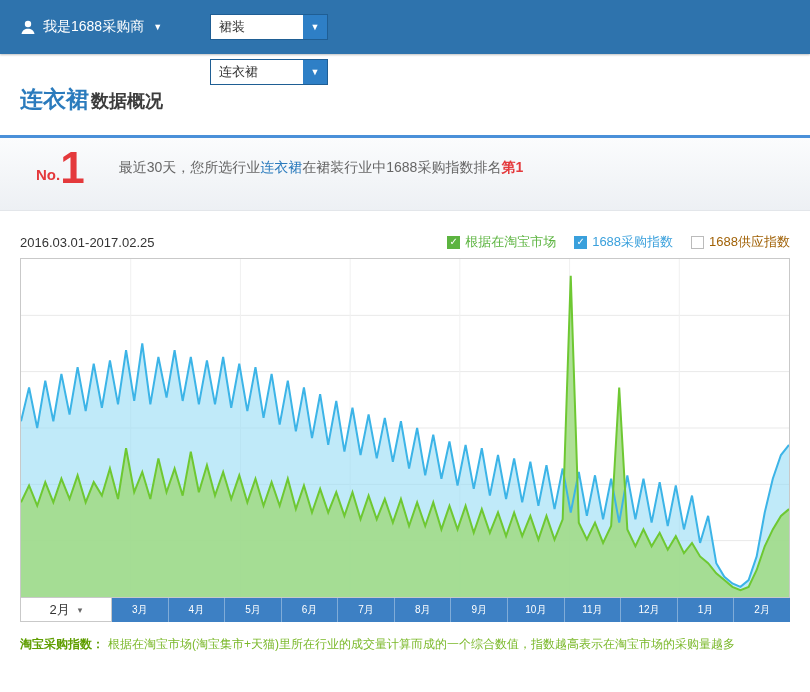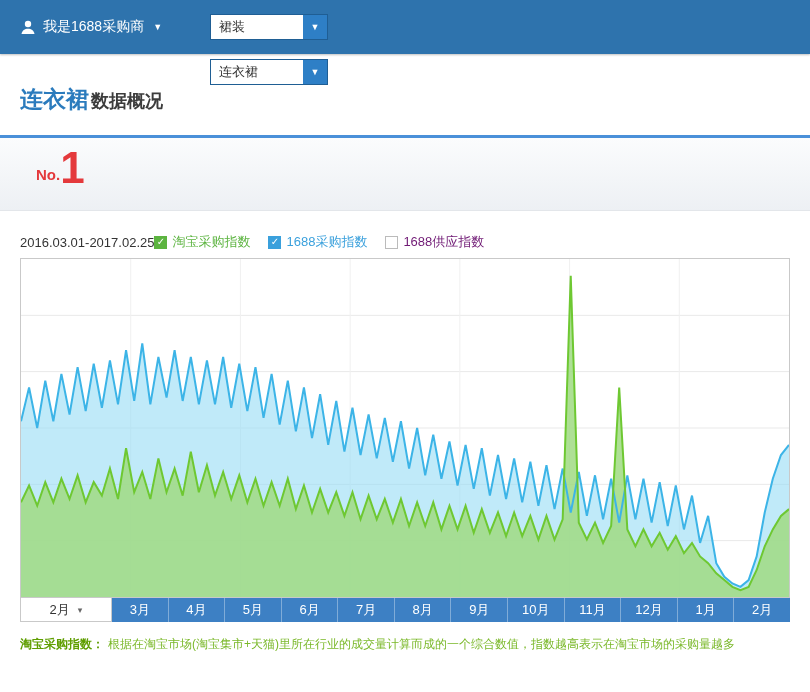--- a/index.html
+++ b/index.html
@@ -52,21 +52,21 @@
   .rank-no { display: flex; align-items: flex-end; color: #e4393c; margin-right: 34px; }
   .rank-no .no { font-size: 15px; font-weight: bold; margin-bottom: 7px; }
   .rank-no .num { font-size: 44px; font-weight: bold; line-height: 1; }
   .rank-text { font-size: 14px; color: #666; }
   .rank-text .kw-blue { color: #2b7bbd; }
   .rank-text .kw-red { color: #e4393c; font-weight: bold; }
 
   .chart-wrap { padding: 0 20px; }
   .chart-header {
     margin-top: 20px; height: 22px;
-    display: flex; align-items: center; justify-content: flex-start;
+    display: flex; align-items: center; justify-content: space-between;
   }
   .date-range { font-size: 13px; color: #333; }
   .legend { display: flex; align-items: center; gap: 18px; }
   .legend-item { display: flex; align-items: center; gap: 5px; font-size: 13px; cursor: pointer; }
   .legend-box {
     width: 13px; height: 13px; border: 1px solid #bbb; background: #fff;
     display: flex; align-items: center; justify-content: center;
     font-size: 10px; color: #fff; line-height: 1;
   }
 
@@ -80,21 +80,21 @@
   }
 
   .month-bar { display: flex; height: 24px; }
   .month-selected {
     width: 92px; background: #fff; border: 1px solid #c9c9c9; border-top: none;
     display: flex; align-items: center; justify-content: center; gap: 8px;
     font-size: 13px; color: #333; cursor: pointer;
   }
   .month-selected .caret { font-size: 9px; color: #666; }
   .month-tab {
-    flex: 1; background: #3d80c4; color: #fff; font-size: 13px;
+    flex: 1; background: #3d80c4; color: #fff; font-size: 10px;
     display: flex; align-items: center; justify-content: center;
     border-right: 1px solid rgba(255,255,255,0.35); cursor: pointer;
   }
   .month-tab:last-child { border-right: none; }
 
   .footnotes { padding: 12px 0 16px 0; }
   .footnote { font-size: 12px; line-height: 21px; white-space: nowrap; overflow: hidden; }
   .footnote .fn-label { font-weight: bold; margin-right: 4px; }
 </style>
 </head>
@@ -130,37 +130,40 @@
 <div class="page-title">
   <span class="kw">连衣裙</span>
   <span class="suffix">数据概况</span>
 </div>
 
 <div class="rank-banner">
   <div class="rank-no">
     <span class="no">No.</span>
     <span class="num">1</span>
   </div>
+  <div class="rank-text">
+    <span>最近30天，您所选行业</span><span class="kw-blue">连衣裙</span><span>在裙装行业中1688采购指数排名</span><span class="kw-red">第1</span>
+  </div>
 </div>
 
 <div class="chart-wrap">
   <div class="chart-header">
     <span class="date-range">2016.03.01-2017.02.25</span>
     <div class="legend" id="legend">
         <span class="legend-item">
           <span class="legend-box" style="background: rgb(92, 180, 64); border-color: rgb(92, 180, 64);">✓</span>
-          <span style="color: rgb(92, 180, 64);">淘宝采购指数</span>
+          <span style="color: rgb(92, 180, 64);">根据在淘宝市场</span>
         </span>
         <span class="legend-item">
           <span class="legend-box" style="background: rgb(58, 160, 220); border-color: rgb(58, 160, 220);">✓</span>
           <span style="color: rgb(58, 160, 220);">1688采购指数</span>
         </span>
         <span class="legend-item">
           <span class="legend-box"></span>
-          <span style="color: #701a75;">1688供应指数</span>
+          <span style="color: #a16207;">1688供应指数</span>
         </span>
       </div>
   </div>
 
   <div class="chart-box">
     <div class="plot">
       <svg id="chart-svg" viewBox="0 0 1000 400" preserveAspectRatio="none">
           <line x1="0" y1="66.7" x2="1000" y2="66.7" stroke="#e9e9e9" stroke-width="1" vector-effect="non-scaling-stroke"></line>
           <line x1="0" y1="133.3" x2="1000" y2="133.3" stroke="#e9e9e9" stroke-width="1" vector-effect="non-scaling-stroke"></line>
           <line x1="0" y1="200.0" x2="1000" y2="200.0" stroke="#e9e9e9" stroke-width="1" vector-effect="non-scaling-stroke"></line>

